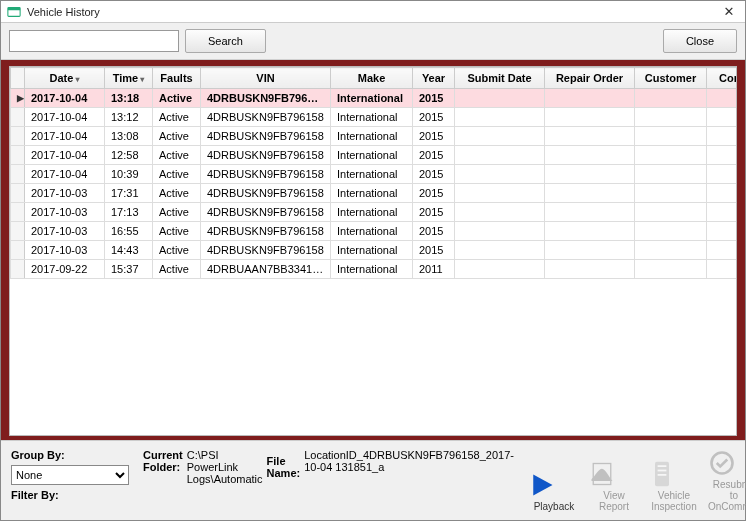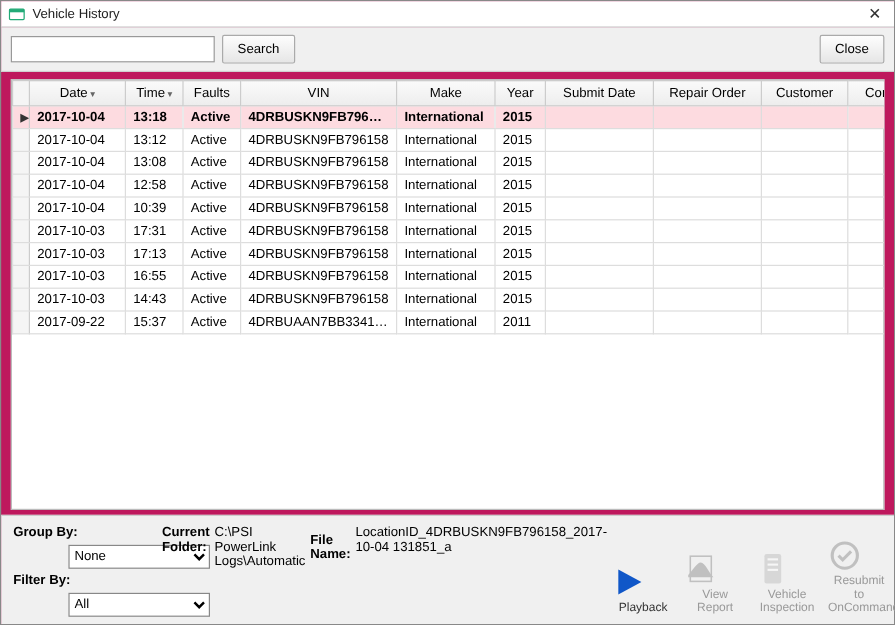--- a/index.html
+++ b/index.html
@@ -1,40 +1,40 @@
 <!DOCTYPE html>
 <html><head>
 <meta charset="utf-8">
 <style>
 * { box-sizing: border-box; margin: 0; padding: 0; }
 body { font-family: Tahoma, Arial, sans-serif; font-size: 11px; background: #eef0f2; width: 746px; height: 521px; overflow: hidden; }
-.window { width: 746px; height: 521px; background: #be185d; border: 1px solid #888; display: flex; flex-direction: column; }
+.window { width: 746px; height: 521px; background: #7f1d1d; border: 1px solid #888; display: flex; flex-direction: column; }
 .titlebar { height: 22px; background: #fff; border-bottom: 1px solid #ccc; display: flex; align-items: center; padding: 0 6px; }
 .titlebar-icon { width: 14px; height: 14px; margin-right: 6px; display:inline-flex; align-items:center; justify-content:center;}
 .titlebar-icon svg { width:14px; height:14px; }
 .titlebar-title { flex: 1; font-size: 11px; color: #222; }
 .titlebar-x { width: 20px; text-align: center; font-size: 13px; color: #333; cursor: pointer; }
 .toolbar { padding: 6px 8px; display: flex; align-items: center; gap: 6px; background: #f0f0f0; border-bottom: 1px solid #d0d0d0; }
 .search-input { width: 170px; height: 22px; border: 1px solid #999; background: #fff; padding: 0 4px; font-size: 11px; }
-.btn { height: 24px; padding: 0 12px; background: linear-gradient(#fdfdfd,#e6e6e6); border: 1px solid #aaa; border-radius: 2px; font-size: 11px; cursor: pointer; }
+.btn { height: 24px; padding: 0 22px; background: linear-gradient(#fdfdfd,#e6e6e6); border: 1px solid #aaa; border-radius: 2px; font-size: 11px; cursor: pointer; }
 .toolbar-spacer { flex: 1; }
 .grid-area { flex: 1; padding: 6px 8px 4px 8px; overflow: hidden; }
 .grid-wrap { border: 1px solid #bbb; height: 100%; background: #fff; position: relative; display:flex; flex-direction:column; }
 .grid-scroll { overflow:auto; flex:1; }
 table { border-collapse: collapse; width: 100%; table-layout: fixed; }
-th { background: linear-gradient(#fafafa,#ededed); border: 1px solid #ccc; padding: 4px 6px; font-size: 11px; font-weight: normal; text-align: center; white-space: nowrap; }
+th { background: linear-gradient(#fafafa,#ededed); border: 1px solid #ccc; padding: 4px 6px; font-size: 11px; font-weight: bold; text-align: center; white-space: nowrap; }
 th .sort { font-size: 8px; color: #666; margin-left: 2px; }
 td { border: 1px solid #ddd; padding: 3px 6px; font-size: 11px; white-space: nowrap; overflow: hidden; text-overflow: ellipsis; }
 .rowhead { width: 14px; background: #f5f5f5; border-right:1px solid #ccc; text-align:center; font-size:9px; color:#333;}
 tr.selected td { background: #fddbe0; font-weight: bold; }
 tr.selected .rowhead { background:#fddbe0; }
-.bottom { border-top: 1px solid #ccc; background: #f0f0f0; padding: 8px 10px 6px 10px; display: flex; gap: 4px; }
+.bottom { border-top: 1px solid #ccc; background: #f0f0f0; padding: 8px 10px 6px 10px; display: flex; gap: 14px; }
 .left-col { width: 120px; display:flex; flex-direction:column; gap:4px; }
 .left-col label { font-weight: bold; font-size: 11px; }
-.left-col select { width: 118px; height: 20px; font-size: 11px; border:1px solid #888; background:#fff;margin-left:46px;}
+.left-col select { width: 118px; height: 20px; font-size: 11px; border:1px solid #888; background:#fff;}
 .mid-col { flex:1; display:flex; flex-direction:row; gap:4px; padding-top:0;}
 .mid-col .lbl { font-weight:bold; font-size:11px; }
 .mid-col .val { font-size:11px; }
 .actions { display:flex; align-items:flex-end; gap:8px; padding-bottom:2px;}
 .action { display:flex; flex-direction:column; width:52px; font-size:10px; text-align:center; line-height:1.1; cursor:pointer; color:#333;}
 .action svg { width:28px; height:28px; margin-bottom:2px; }
 .action.disabled { color:#999; cursor:default; }
 .action.disabled svg { opacity:0.45; }
 .col-date{width:80px} .col-time{width:48px} .col-faults{width:48px} .col-vin{width:130px} .col-make{width:82px} .col-year{width:42px} .col-submit{width:90px} .col-repair{width:90px} .col-cust{width:72px} .col-comm{width:82px}
 </style>
@@ -215,21 +215,20 @@
       </table>
       </div>
     </div>
   </div>
 
   <div class="bottom">
     <div class="left-col">
       <label>Group By:</label>
       <select><option>None</option></select>
       <label>Filter By:</label>
-      <select><option>All</option></select>
     </div>
     <div class="mid-col">
       <div class="lbl">Current Folder:</div>
       <div class="val">C:\PSI PowerLink Logs\Automatic</div>
       <div class="lbl" style="margin-top:6px">File Name:</div>
       <div class="val">LocationID_4DRBUSKN9FB796158_2017-10-04  131851_a</div>
     </div>
     <div class="actions">
       <div class="action">
         <svg viewBox="0 0 32 32">

